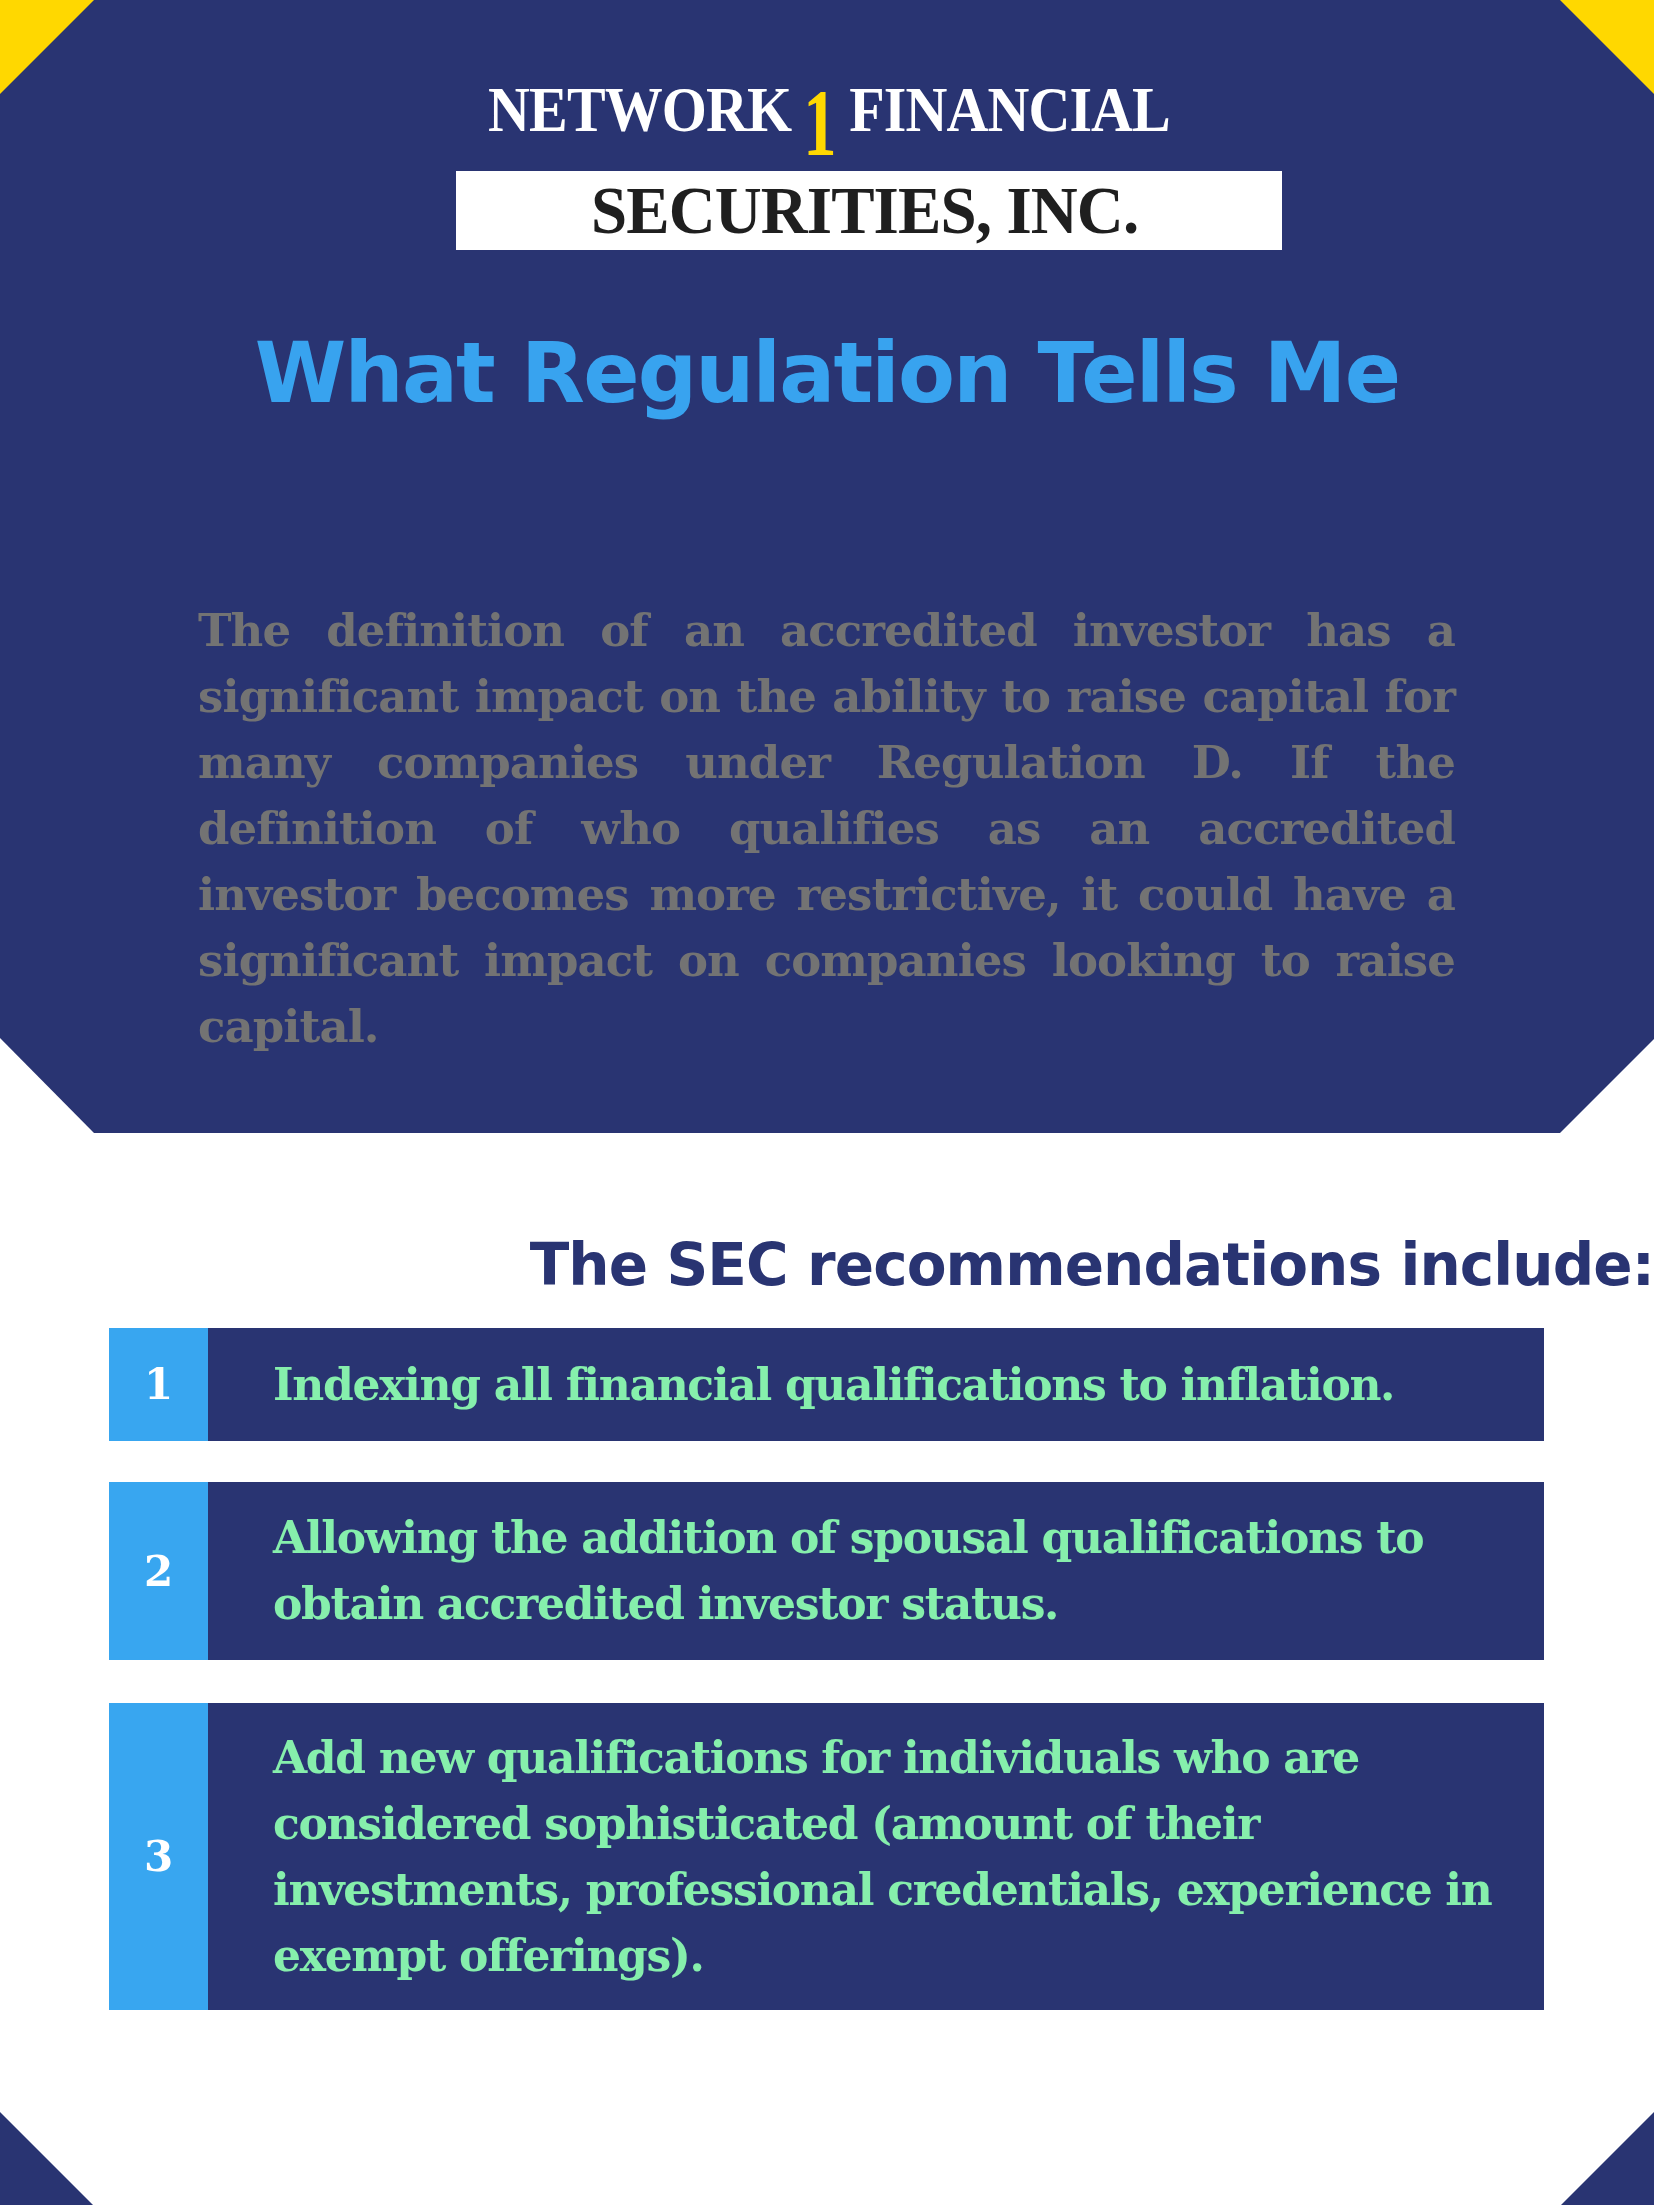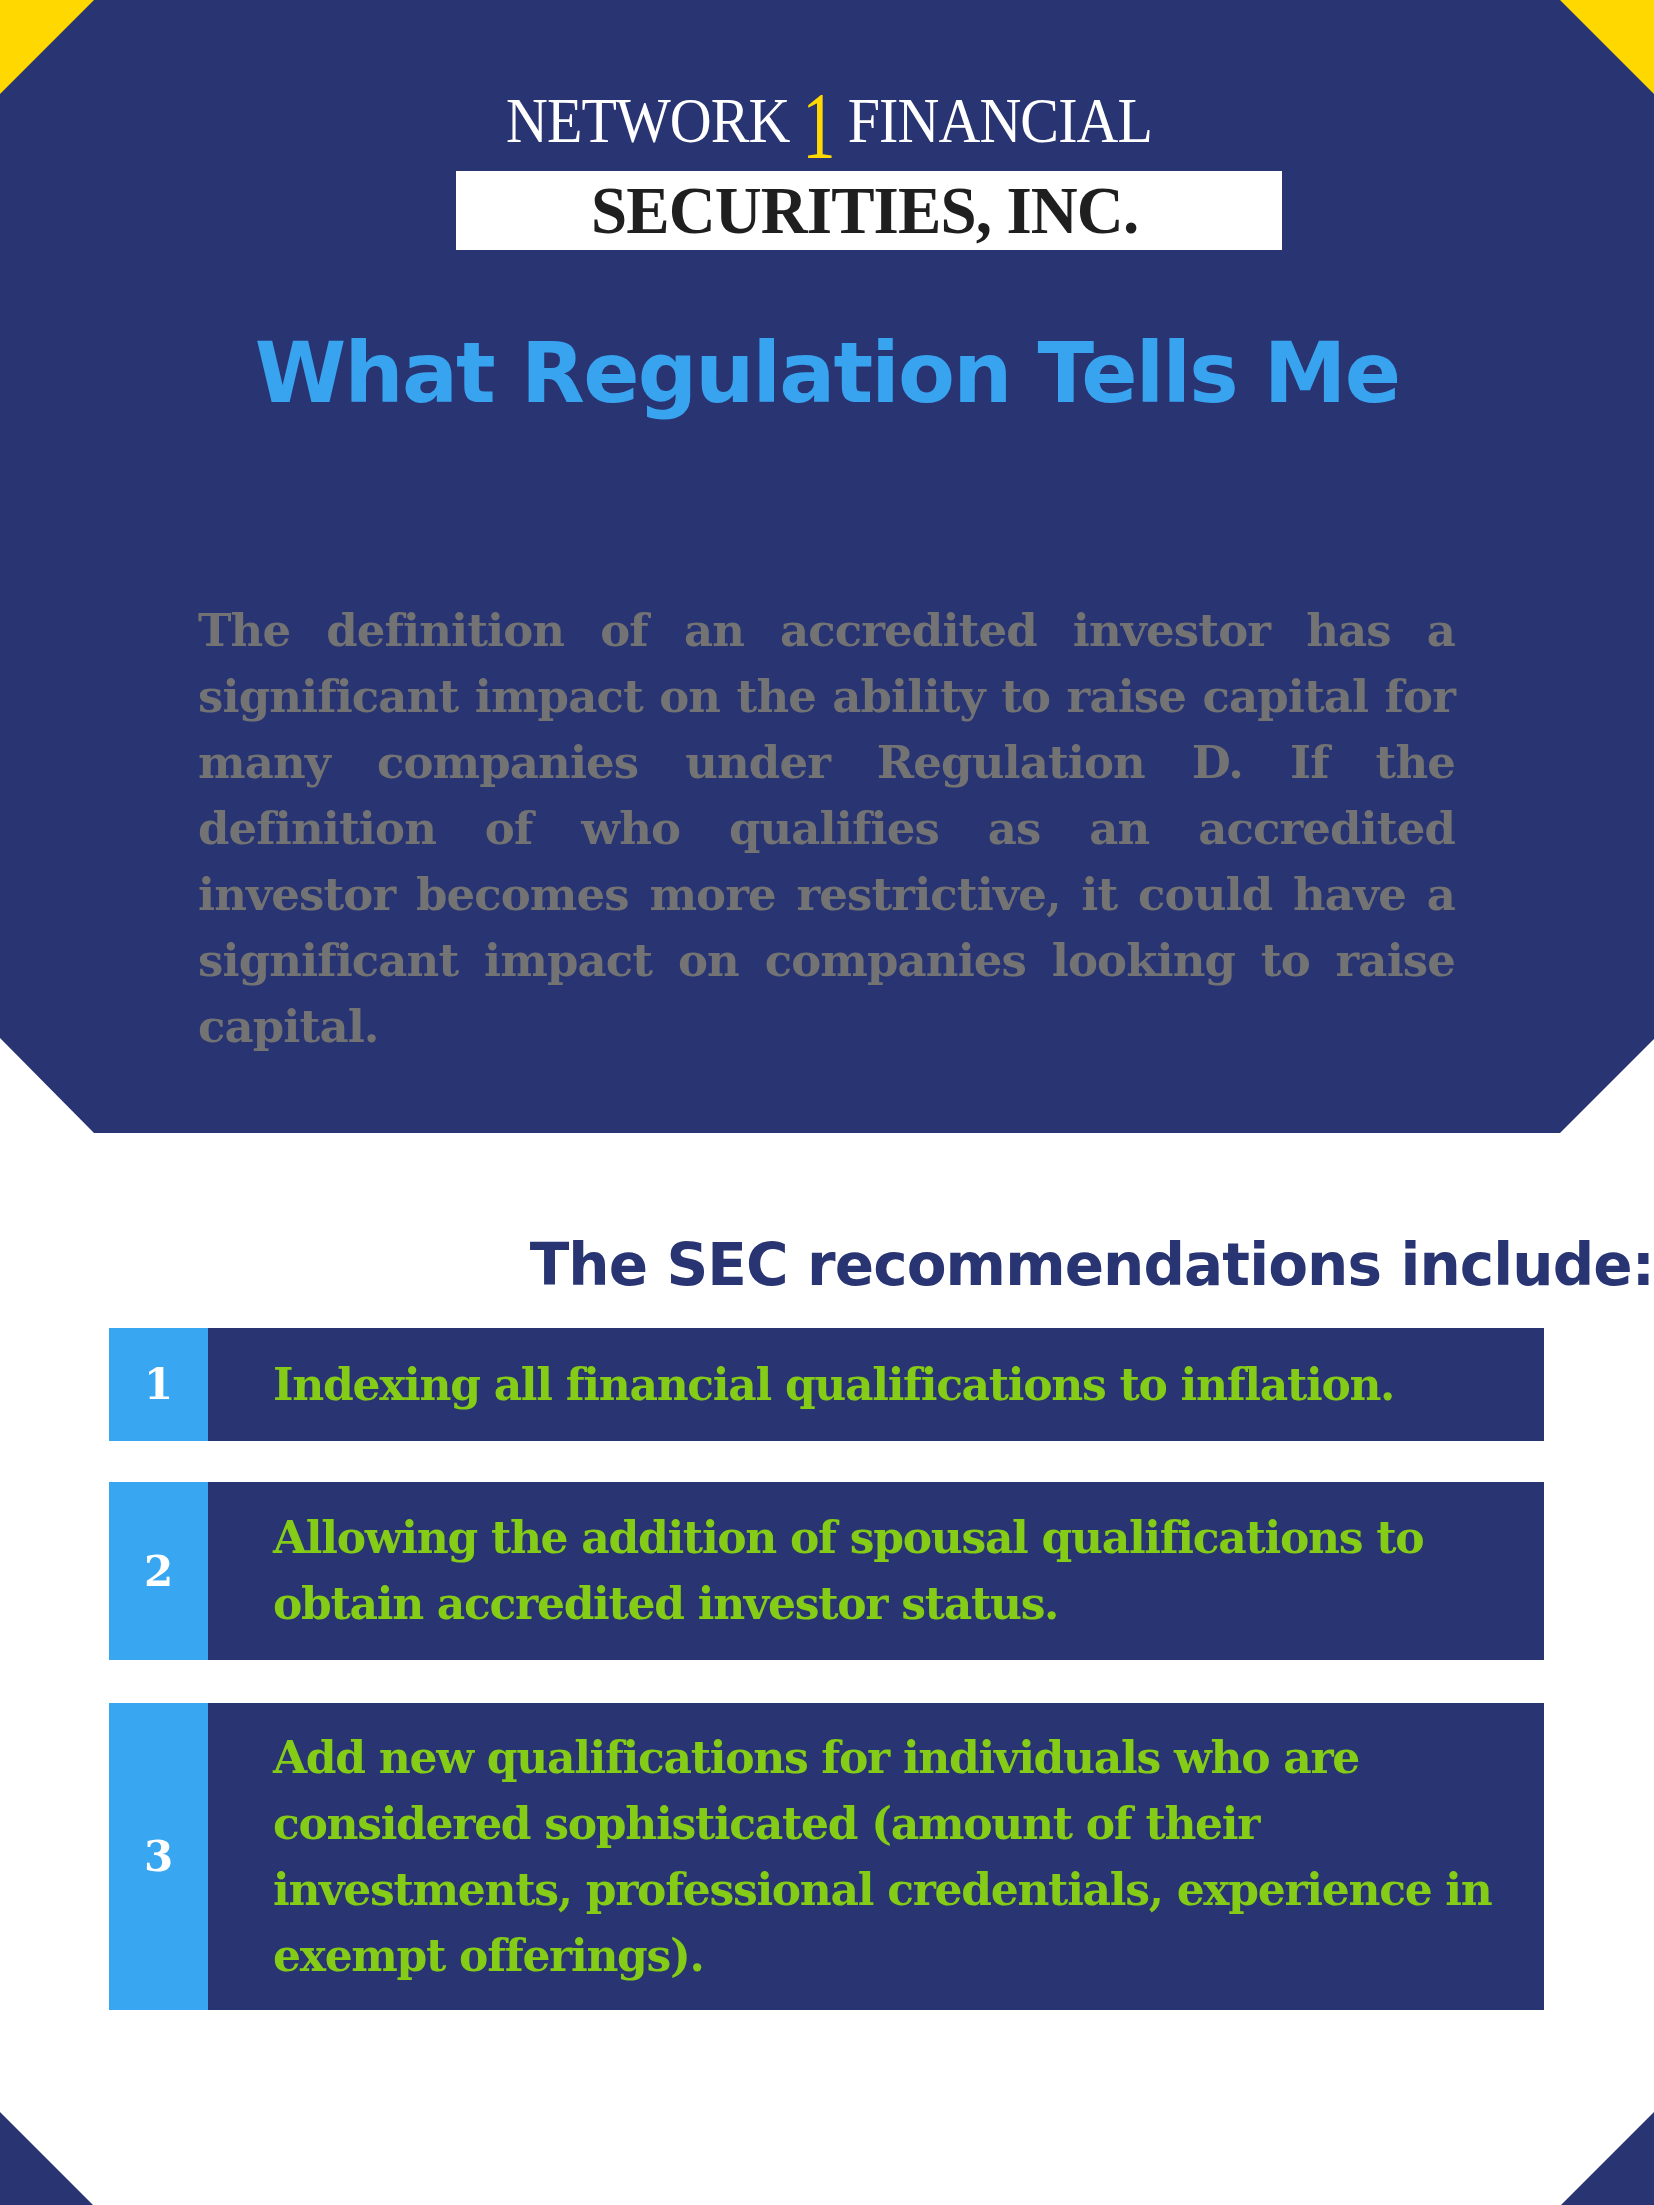--- a/index.html
+++ b/index.html
@@ -47,23 +47,23 @@
       position: absolute;
       left: 456px; top: 84px;
       width: 746px; height: 166px;
     }
     .logo-top {
       position: absolute;
       left: 0; top: 0;
       width: 746px; height: 84px;
       display: flex;
       justify-content: center;
-      align-items: center;
+      align-items: flex-start;
       font-family: "Liberation Serif", serif;
-      font-weight: normal;
+      font-weight: bold;
       color: #ffffff;
     }
     .logo-word {
       font-size: 58px;
       line-height: 58px;
       letter-spacing: -0.9px;
       transform: scaleY(1.08);
       transform-origin: bottom;
       padding-bottom: 3.5px;
     }
@@ -164,21 +164,21 @@
     .rec-text {
       flex: 1;
       display: flex;
       align-items: center;
       padding-left: 65px;
       padding-right: 35px;
       font-family: "DejaVu Serif", serif;
       font-weight: bold;
       font-size: 44px;
       line-height: 66px;
-      color: #84cc16;
+      color: #86efac;
       letter-spacing: -1.3px;
     }
     .item-1 { top: 1328px; height: 113px; }
     .item-2 { top: 1482px; height: 178px; }
     .item-3 { top: 1703px; height: 307px; }
   </style>
 </head>
 <body>
 
 <div class="navy-section"></div>

